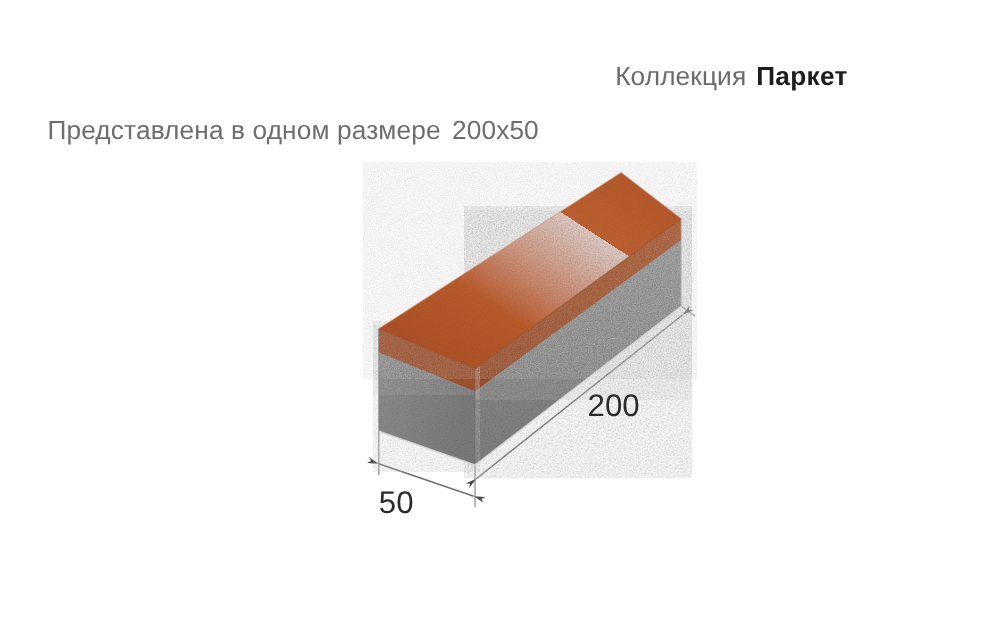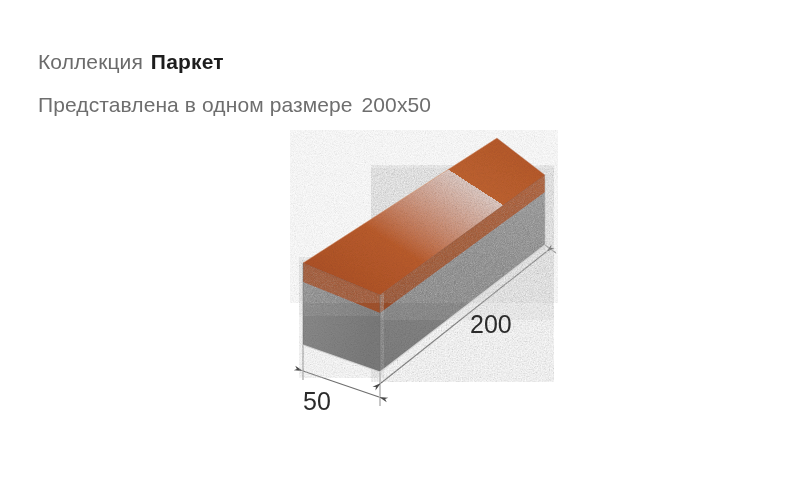--- a/index.html
+++ b/index.html
@@ -28,20 +28,21 @@
     left: 38px;
     top: 48px;
     width: 640px;
   }
   .line-collection {
     font-size: 21px;
     line-height: 28px;
     color: #595959;
     white-space: nowrap;
     letter-spacing: 0.1px;
+    text-align: right;
   }
   .line-collection .collection-word {
     color: #6b6b6b;
     font-weight: 400;
   }
   .line-collection .collection-name {
     color: #1d1d1d;
     font-weight: 700;
     margin-left: 8px;
     letter-spacing: 0.2px;

